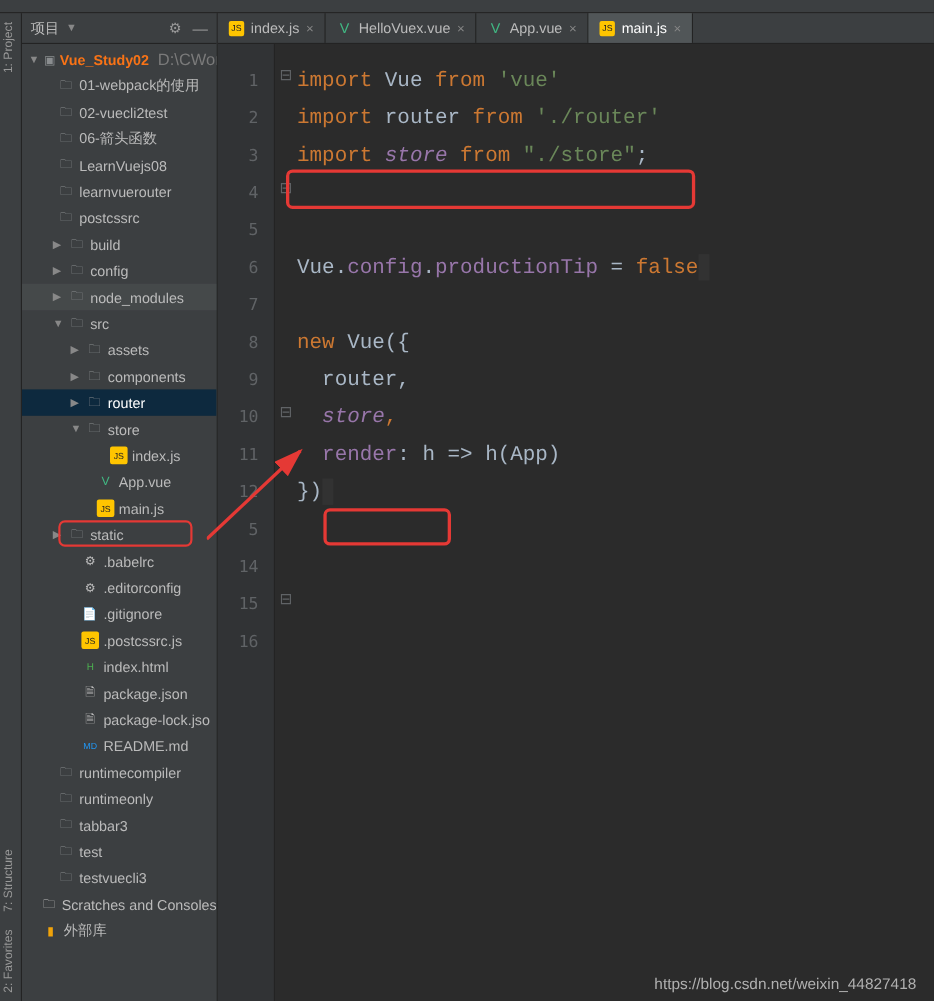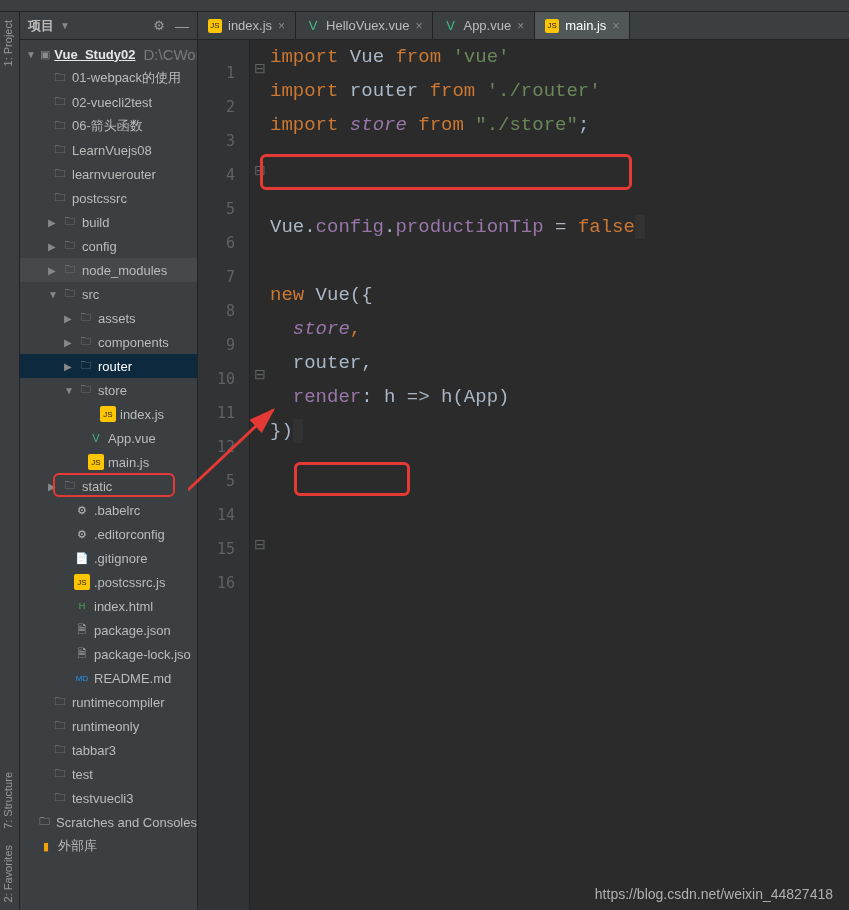--- a/index.html
+++ b/index.html
@@ -24,32 +24,32 @@
 }
 .project-panel {
   position: absolute; left: 20px; top: 12px; width: 178px; bottom: 0;
   background: #3c3f41; border-right: 1px solid #232323;
   display: flex; flex-direction: column; overflow: hidden;
 }
 .panel-header {
   display: flex; align-items: center; justify-content: space-between;
   padding: 4px 8px; border-bottom: 1px solid #232323; height: 28px;
 }
-.panel-title { font-weight: bold; color: #bbb; display: flex; align-items: center; gap: 6px; }
+.panel-title { font-weight: normal; color: #bbb; display: flex; align-items: center; gap: 6px; }
 .panel-tools { display: flex; align-items: center; gap: 10px; color: #999; }
 .tree { flex: 1; overflow: hidden; font-size: 13px; padding-top: 2px; }
 .tree-row {
   display: flex; align-items: center; gap: 4px; height: 24px;
   padding-left: 6px; white-space: nowrap; cursor: pointer;
 }
 .tree-row.sel { background: #0d293e; color: #fff; }
 .tree-row .arrow { width: 10px; display: inline-block; color: #888; font-size: 10px; }
 .tree-row .icon { width: 16px; height: 16px; display: inline-flex; align-items: center; justify-content: center; font-size: 11px; }
 .folder { color: #8a8d8f; }
-.proj-name { font-weight: bold; color: #e5e5e5; text-decoration: underline; }
+.proj-name { font-weight: bold; color: #f97316; }
 .proj-path { color: #7a7a7a; font-size: 15px; margin-left: 4px; }
 .redbox-tree {
   position: absolute; border: 2px solid #e53935; border-radius: 6px;
   pointer-events: none;
 }
 .editor-area {
   position: absolute; left: 198px; top: 12px; right: 0; bottom: 0;
   background: #2b2b2b; display: flex; flex-direction: column;
 }
 .tab-bar {
@@ -65,21 +65,21 @@
 .tab-icon { width: 14px; height: 14px; display: inline-flex; align-items: center; justify-content: center; }
 .code-area { flex: 1; display: flex; position: relative; }
 .gutter {
   width: 52px; background: #313335; border-right: 1px solid #232323;
   padding-top: 16px; text-align: right; color: #606366; font-family: Consolas, monospace;
 }
 .ln { height: 34px; line-height: 34px; padding-right: 14px; font-size: 15px; }
 .gmark { position:absolute; left:56px; width:10px; color:#606366; font-size:14px; }
 .code {
   flex: 1; font-family: Consolas, "Courier New", monospace;
-  font-size: 19px; padding-left: 20px; color: #a9b7c6;
+  font-size: 19px; padding-top: 16px; padding-left: 20px; color: #a9b7c6;
 }
 .code .linec { height: 34px; line-height: 34px; white-space: pre; }
 .kw { color: #cc7832; }
 .str { color: #6a8759; }
 .prop { color: #9876aa; }
 .punc { color: #a9b7c6; }
 .comment { color: #808080; }
 .italic { font-style: italic; }
 .caret-hl { background: #323232; }
 .redbox-code {
@@ -343,22 +343,22 @@
     <span class="gmark" style="top:496px">⊟</span>
     <div class="code">
       <div class="linec"><span class="kw">import</span><span> Vue </span><span class="kw">from</span><span> </span><span class="str">'vue'</span></div>
       <div class="linec"><span class="kw">import</span><span> router </span><span class="kw">from</span><span> </span><span class="str">'./router'</span></div>
       <div class="linec"><span class="kw">import</span><span> </span><span class="prop italic">store</span><span> </span><span class="kw">from</span><span> </span><span class="str">"./store"</span><span class="punc">;</span></div>
       <div class="linec"></div>
       <div class="linec"></div>
       <div class="linec"><span>Vue.</span><span class="prop">config</span><span>.</span><span class="prop">productionTip</span><span> = </span><span class="kw">false</span><span class="caret-hl" style="display:inline-block;width:10px;height:24px;vertical-align:middle"></span></div>
       <div class="linec"></div>
       <div class="linec"><span class="kw">new</span><span> Vue({</span></div>
+      <div class="linec"><span>  router,</span></div>
       <div class="linec"><span>  </span><span class="prop italic">store</span><span class="kw">,</span></div>
-      <div class="linec"><span>  router,</span></div>
       <div class="linec"><span class="prop">  render</span><span>: h =&gt; h(App)</span></div>
       <div class="linec"><span>})</span><span class="caret-hl" style="display:inline-block;width:10px;height:24px;vertical-align:middle"></span></div>
       <div class="linec"></div>
     </div>
 
     <div class="redbox-code" style="left:62px;top:114px;width:372px;height:36px"></div>
     <div class="redbox-code" style="left:96px;top:422px;width:116px;height:34px"></div>
 
     <svg class="arrow-svg" style="left:-10px;top:340px;width:120px;height:120px">
       <defs>

